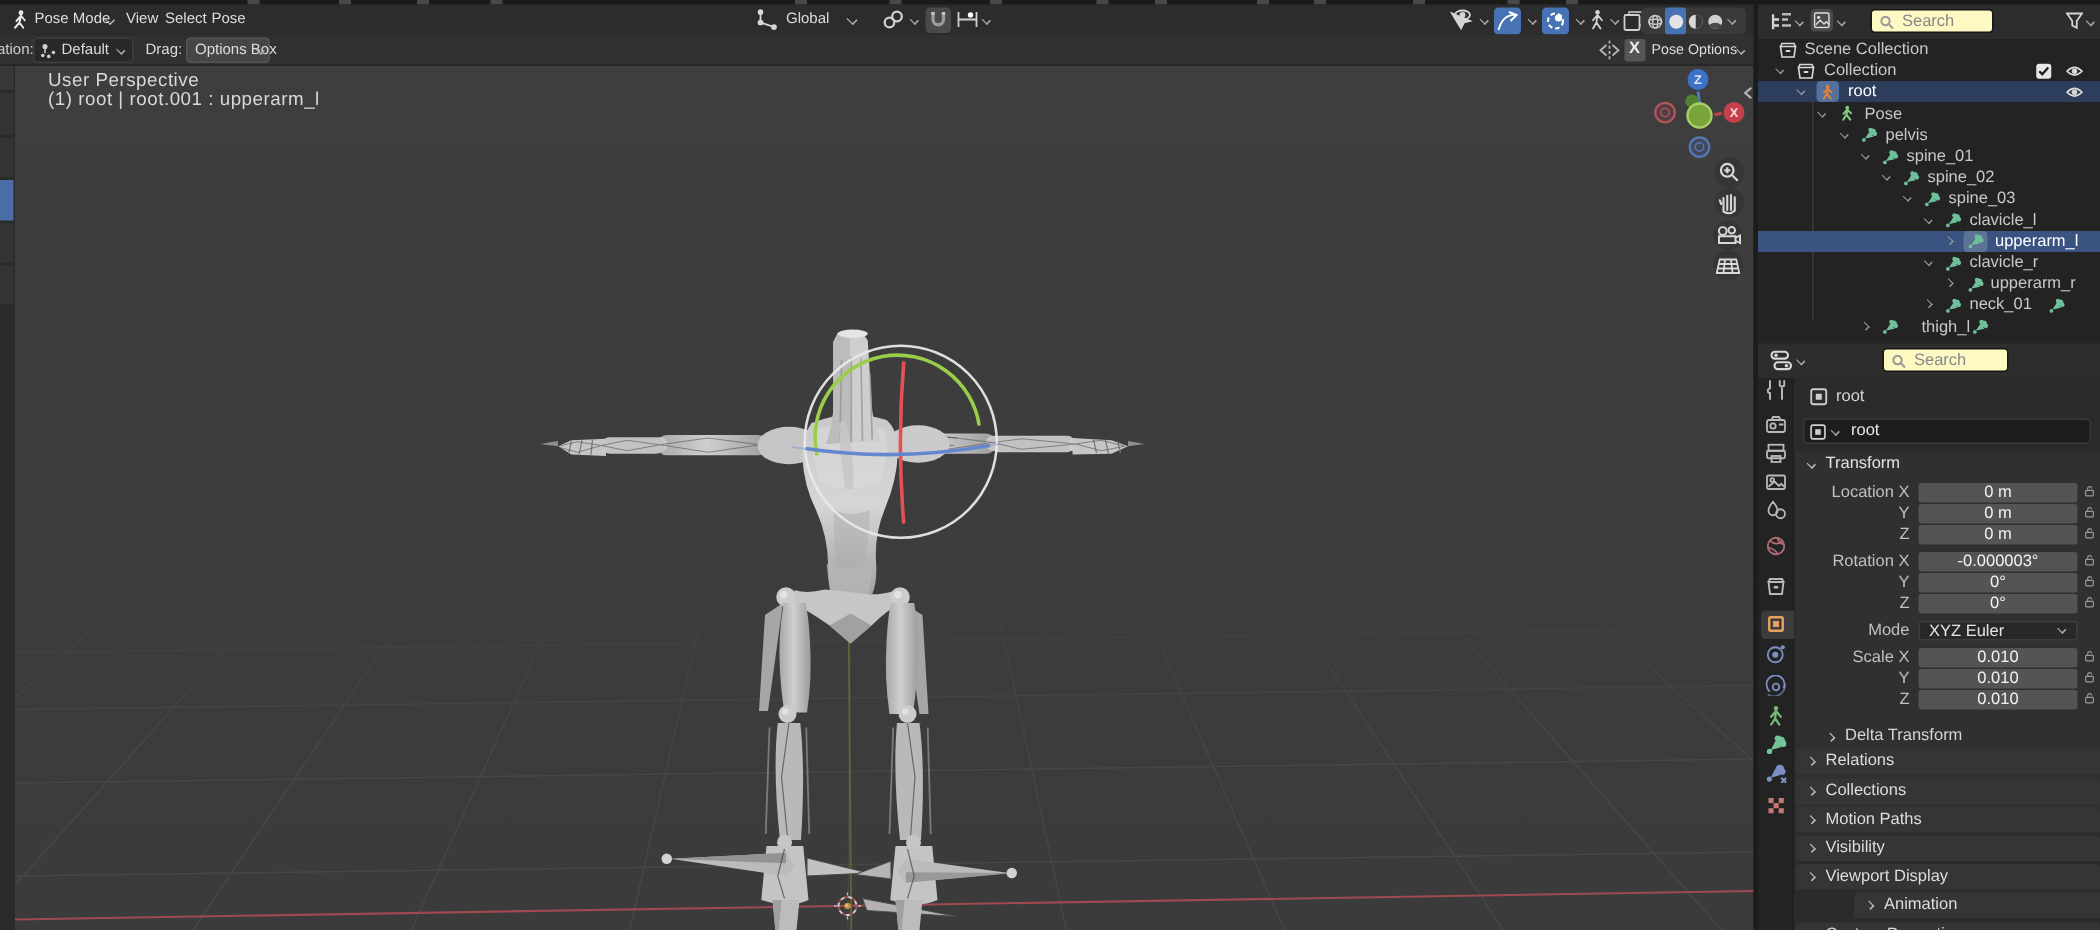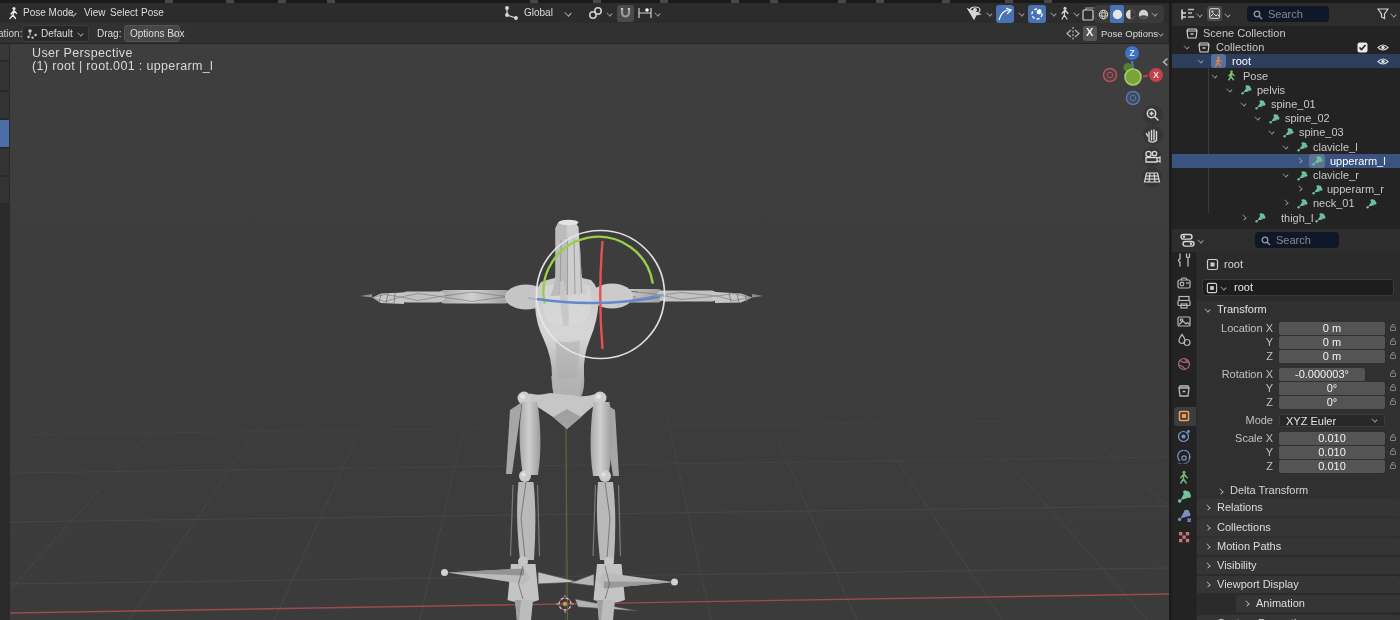--- a/index.html
+++ b/index.html
@@ -7,21 +7,21 @@
 #root{position:absolute;top:0;left:0;width:1400px;height:620px;background:#1c1c1c;overflow:hidden;}
 .abs{position:absolute;}
 .hdr1{left:0;top:3px;width:1169px;height:20px;background:#2c2c2c;}
 .hdr2{left:0;top:23px;width:1169px;height:21px;background:#313131;}
 .menutxt{color:#dddddd;font-size:10px;line-height:20px;white-space:nowrap;}
 .cv{display:inline-block;width:6px;height:6px;border-right:1.6px solid #bbb;border-bottom:1.6px solid #bbb;transform:rotate(45deg) scaleY(0.75);}
 .cvs{display:inline-block;width:5px;height:5px;border-right:1.4px solid #aaa;border-bottom:1.4px solid #aaa;transform:rotate(45deg) scaleY(0.75);}
 .lstrip{left:0;top:44px;width:10px;height:576px;background:#2a2a2a;}
 .rpanel{left:1172px;top:3px;width:228px;height:617px;background:#232323;}
 .olhead{left:0;top:0;width:228px;height:23px;background:#2d2d2d;}
-.searchbox{background:#0f172a;border:1px solid #161616;border-radius:3px;color:#888;font-size:11px;}
+.searchbox{background:#fef9c3;border:1px solid #161616;border-radius:3px;color:#888;font-size:11px;}
 .props{left:1172px;top:226px;width:228px;height:394px;background:#2b2b2c;}
 .tabstrip{position:absolute;left:0;top:23px;width:24px;height:371px;background:#232324;border-right:1px solid #1f1f1f;}
 .phead{position:absolute;left:0;top:0;width:228px;height:23px;background:#2d2d2d;}
 .plabel{position:absolute;color:#c0c0c0;font-size:11px;text-align:right;}
 .pfield{position:absolute;background:#545454;border-radius:2px;color:#f2f2f2;font-size:11px;text-align:center;height:13px;line-height:13px;}
 .lock{position:absolute;width:8px;height:8px;}
 .sect{position:absolute;left:25px;width:203px;height:17px;background:#353536;color:#dddddd;font-size:11px;line-height:17px;}
 .arr{display:inline-block;width:5px;height:5px;border-right:1.4px solid #bbb;border-bottom:1.4px solid #bbb;}
 .arr.r{transform:rotate(-45deg) scaleX(0.75);}
 .arr.d{transform:rotate(45deg) scaleY(0.75);}
@@ -733,21 +733,21 @@
       <div class="pfield" style="left:107px;top:106.5px;width:106px;">0 m</div>
       <svg class="lock" style="left:217px;top:108.5px" width="9" height="10" viewBox="0 0 9 11">
             <use href="#locko"></use>
           </svg>
       <div class="plabel" style="left:0px;top:121px;width:101px;">Z</div>
       <div class="pfield" style="left:107px;top:120.5px;width:106px;">0 m</div>
       <svg class="lock" style="left:217px;top:122.5px" width="9" height="10" viewBox="0 0 9 11">
             <use href="#locko"></use>
           </svg>
       <div class="plabel" style="left:0px;top:139px;width:101px;">Rotation X</div>
-      <div class="pfield" style="left:107px;top:138.5px;width:86px;">-0.000003°</div>
+      <div class="pfield" style="left:107px;top:138.5px;width:106px;">-0.000003°</div>
       <svg class="lock" style="left:217px;top:140.5px" width="9" height="10" viewBox="0 0 9 11">
             <use href="#locko"></use>
           </svg>
       <div class="plabel" style="left:0px;top:153px;width:101px;">Y</div>
       <div class="pfield" style="left:107px;top:152.5px;width:106px;">0°</div>
       <svg class="lock" style="left:217px;top:154.5px" width="9" height="10" viewBox="0 0 9 11">
             <use href="#locko"></use>
           </svg>
       <div class="plabel" style="left:0px;top:167px;width:101px;">Z</div>
       <div class="pfield" style="left:107px;top:166.5px;width:106px;">0°</div>

